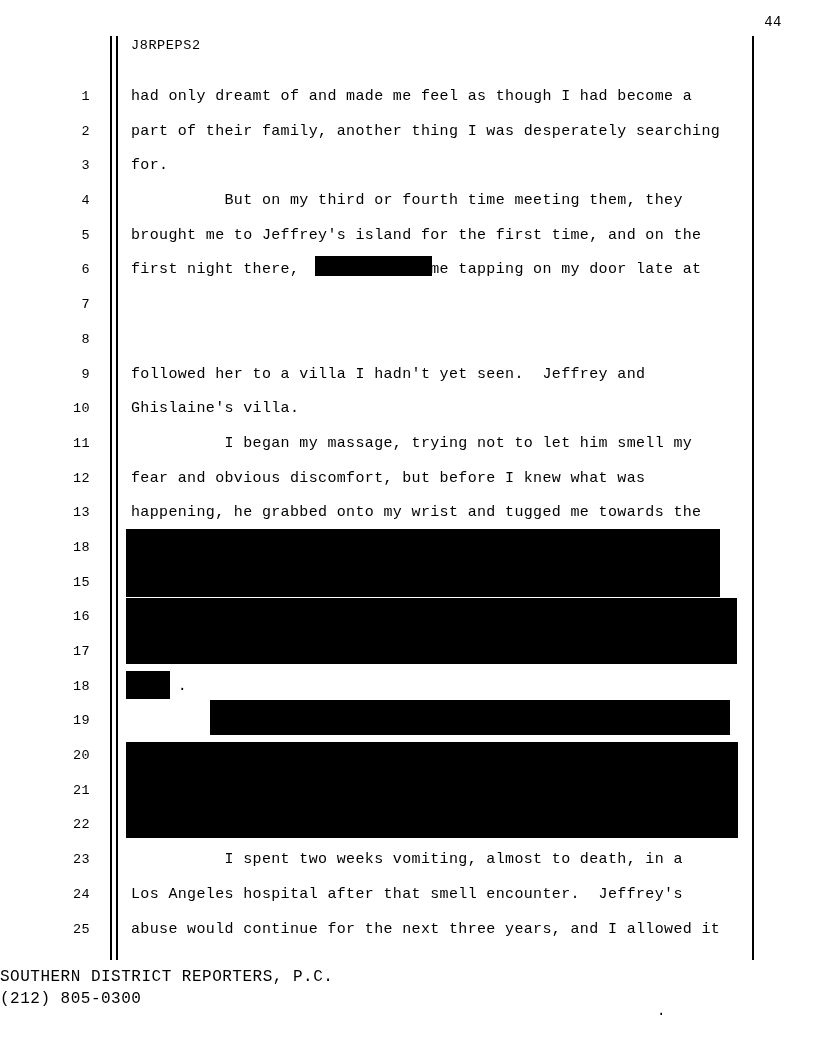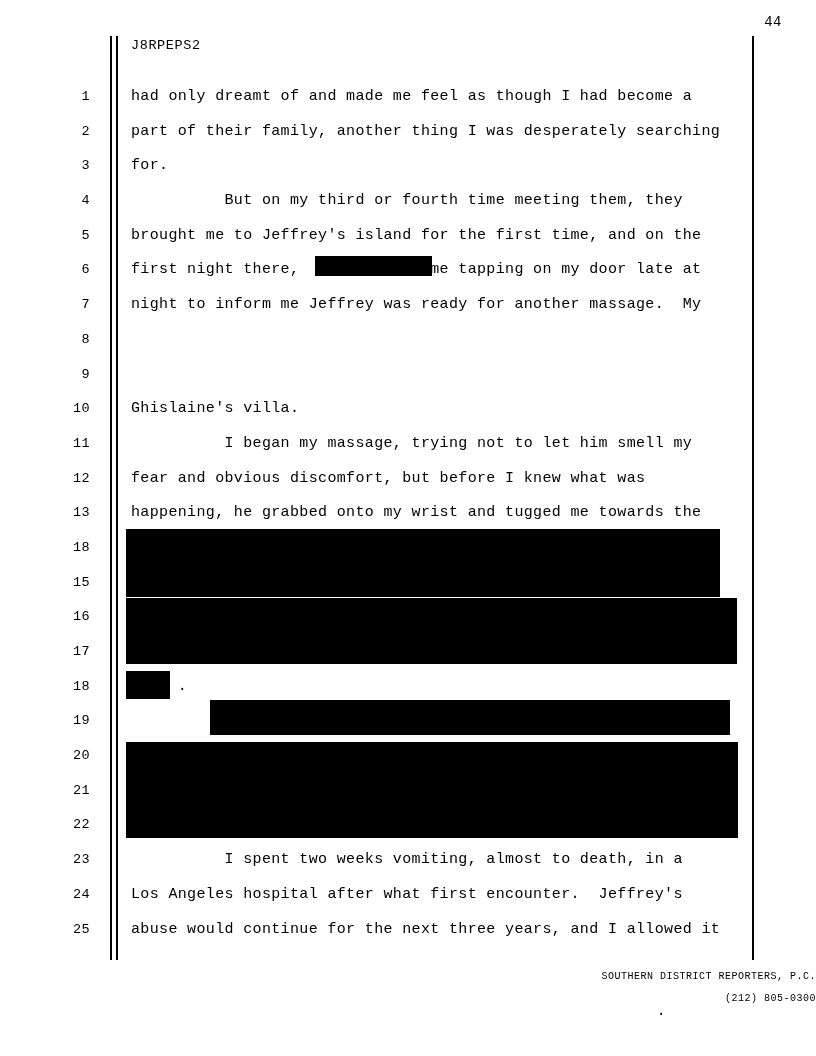--- a/index.html
+++ b/index.html
@@ -80,22 +80,22 @@
   .redact {
     position: absolute;
     background: #000000;
   }
 
   .footer {
     position: absolute;
     left: 0;
     top: 966px;
     width: 816px;
-    text-align: right;
-    font-size: 10px;
+    text-align: left;
+    font-size: 16px;
     line-height: 22px;
     letter-spacing: 0.5px;
   }
   .stray-dot {
     position: absolute;
     left: 657px;
     top: 1003px;
     font-size: 14px;
   }
 </style>
@@ -132,27 +132,27 @@
     <div class="line">
       <div class="line-no">5</div>
       <div class="line-text">brought me to Jeffrey's island for the first time, and on the</div>
     </div>
     <div class="line">
       <div class="line-no">6</div>
       <div class="line-text">first night there,            came tapping on my door late at</div>
     </div>
     <div class="line">
       <div class="line-no">7</div>
-      <div class="line-text">night to inform me Jeffrey was ready for another massage.  My</div>
     </div>
     <div class="line">
       <div class="line-no">8</div>
     </div>
     <div class="line">
       <div class="line-no">9</div>
+      <div class="line-text">followed her to a villa I hadn't yet seen.  Jeffrey and</div>
     </div>
     <div class="line">
       <div class="line-no">10</div>
       <div class="line-text">Ghislaine's villa.</div>
     </div>
     <div class="line">
       <div class="line-no">11</div>
       <div class="line-text">          I began my massage, trying not to let him smell my</div>
     </div>
     <div class="line">
@@ -198,21 +198,21 @@
     <div class="line">
       <div class="line-no">22</div>
       <div class="line-text"></div>
     </div>
     <div class="line">
       <div class="line-no">23</div>
       <div class="line-text">          I spent two weeks vomiting, almost to death, in a</div>
     </div>
     <div class="line">
       <div class="line-no">24</div>
-      <div class="line-text">Los Angeles hospital after what first encounter.  Jeffrey's</div>
+      <div class="line-text">Los Angeles hospital after that smell encounter.  Jeffrey's</div>
     </div>
     <div class="line">
       <div class="line-no">25</div>
       <div class="line-text">abuse would continue for the next three years, and I allowed it</div>
     </div>
   </div>
 
   <div id="redaction-layer">
       <div class="redact" style="left: 315px; top: 256px; width: 117px; height: 20px;"></div>
       <div class="redact" style="left: 126px; top: 529px; width: 594px; height: 68px;"></div>

